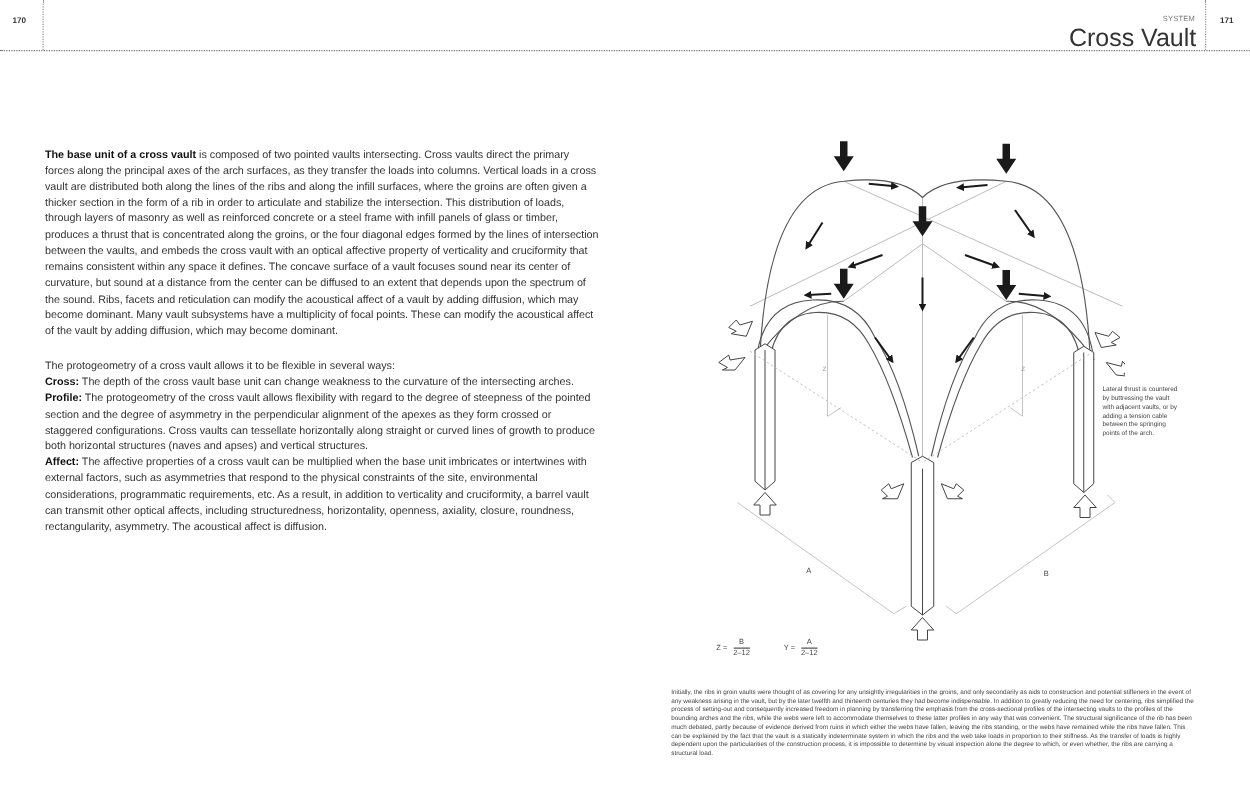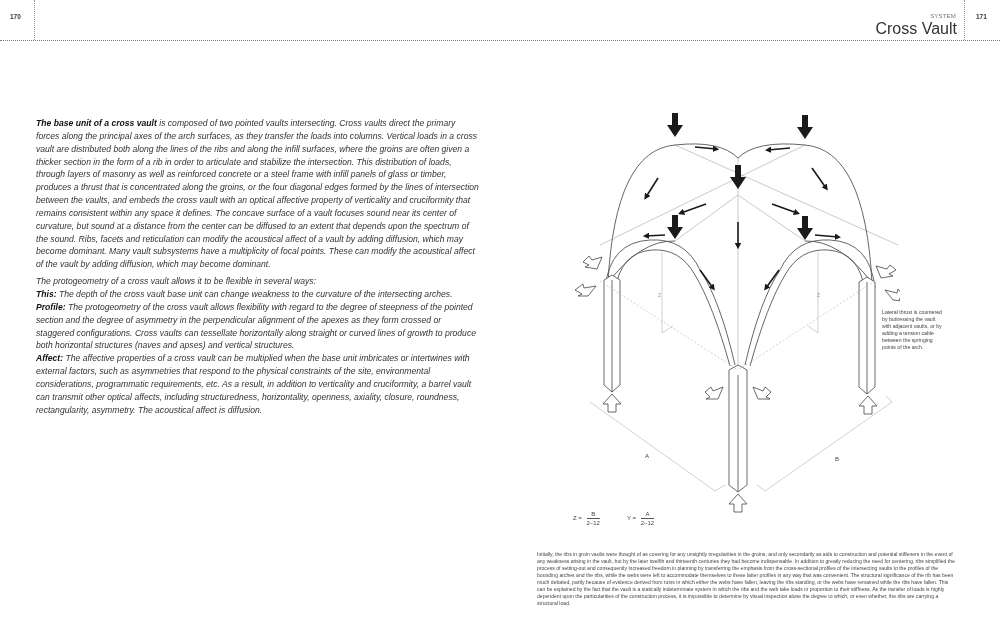--- a/index.html
+++ b/index.html
@@ -5,24 +5,24 @@
   html, body { margin: 0; padding: 0; background: #ffffff; }
   body { width: 1000px; height: 643px; position: relative; overflow: hidden; font-family: "Liberation Sans", sans-serif; color: #222; }
   .page-num { position: absolute; top: 13px; font-size: 6.5px; font-weight: bold; color: #333; }
   .pn-left { left: 10px; }
   .pn-right { left: 976px; }
   .vdiv { position: absolute; top: 0; height: 40px; border-left: 1px dotted #999; }
   .vdiv-left { left: 34px; }
   .vdiv-right { left: 964px; }
   .hdiv { position: absolute; left: 0; top: 40px; width: 1000px; border-top: 1.5px dotted #777; }
   .section-label { position: absolute; top: 13px; right: 44px; font-size: 6px; letter-spacing: 0.2px; color: #777; text-align: right; }
-  .section-title { position: absolute; top: 20px; right: 43px; font-size: 16px; color: #333; text-align: right; }
+  .section-title { position: absolute; top: 20px; right: 43px; font-size: 20px; color: #333; text-align: right; }
   .body-text { position: absolute; left: 36px; top: 117px; width: 445px; font-size: 8.6px; line-height: 12.85px; color: #333; }
-  .body-text p { margin: 0; font-style: italic; }
-  .body-text .para2 { margin-top: 4px; }
+  .body-text p { margin: 0; }
+  .body-text .para2 { margin-top: 15px; }
   .body-text b { color: #111; }
   .diagram { position: absolute; left: 560px; top: 100px; width: 340px; height: 430px; }
   .caption-side { position: absolute; left: 882px; top: 309px; width: 62px; font-size: 5.2px; line-height: 6.9px; color: #444; }
   .formula { position: absolute; top: 510px; font-size: 6px; color: #444; }
   .formula .frac { display: inline-block; vertical-align: middle; text-align: center; margin-left: 3px; }
   .formula .num { display: block; border-bottom: 0.8px solid #555; padding: 0 4px; line-height: 8px; }
   .formula .den { display: block; line-height: 8px; }
   .formula-z { left: 573px; }
   .formula-y { left: 627px; }
   .footnote { position: absolute; left: 537px; top: 551px; width: 420px; font-size: 5.1px; line-height: 6.95px; color: #444; }
@@ -34,21 +34,21 @@
 <div class="vdiv vdiv-left"></div>
 <div class="section-label">SYSTEM</div>
 <div class="section-title">Cross Vault</div>
 <div class="vdiv vdiv-right"></div>
 <div class="page-num pn-right">171</div>
 <div class="hdiv"></div>
 
 <div class="body-text">
   <p><b>The base unit of a cross vault</b><span> is composed of two pointed vaults intersecting. Cross vaults direct the primary forces along the principal axes of the arch surfaces, as they transfer the loads into columns. Vertical loads in a cross vault are distributed both along the lines of the ribs and along the infill surfaces, where the groins are often given a thicker section in the form of a rib in order to articulate and stabilize the intersection. This distribution of loads, through layers of masonry as well as reinforced concrete or a steel frame with infill panels of glass or timber, produces a thrust that is concentrated along the groins, or the four diagonal edges formed by the lines of intersection between the vaults, and embeds the cross vault with an optical affective property of verticality and cruciformity that remains consistent within any space it defines. The concave surface of a vault focuses sound near its center of curvature, but sound at a distance from the center can be diffused to an extent that depends upon the spectrum of the sound. Ribs, facets and reticulation can modify the acoustical affect of a vault by adding diffusion, which may become dominant. Many vault subsystems have a multiplicity of focal points. These can modify the acoustical affect of the vault by adding diffusion, which may become dominant.</span></p>
   <p class="para2">The protogeometry of a cross vault allows it to be flexible in several ways:</p>
-  <p><b>This:</b><span> The depth of the cross vault base unit can change weakness to the curvature of the intersecting arches.</span></p>
+  <p><b>Cross:</b><span> The depth of the cross vault base unit can change weakness to the curvature of the intersecting arches.</span></p>
   <p><b>Profile:</b><span> The protogeometry of the cross vault allows flexibility with regard to the degree of steepness of the pointed section and the degree of asymmetry in the perpendicular alignment of the apexes as they form crossed or staggered configurations. Cross vaults can tessellate horizontally along straight or curved lines of growth to produce both horizontal structures (naves and apses) and vertical structures.</span></p>
   <p><b>Affect:</b><span> The affective properties of a cross vault can be multiplied when the base unit imbricates or intertwines with external factors, such as asymmetries that respond to the physical constraints of the site, environmental considerations, programmatic requirements, etc. As a result, in addition to verticality and cruciformity, a barrel vault can transmit other optical affects, including structuredness, horizontality, openness, axiality, closure, roundness, rectangularity, asymmetry. The acoustical affect is diffusion.</span></p>
 </div>
 
 <svg class="diagram" viewBox="560 100 340 430" width="340" height="430">
   <defs>
     <marker id="ah" viewBox="0 0 10 10" refX="5" refY="5" markerWidth="4" markerHeight="4" orient="auto-start-reverse">
       <path d="M0,0 L10,5 L0,10 z" fill="#1a1a1a"></path>
     </marker>
   </defs>

